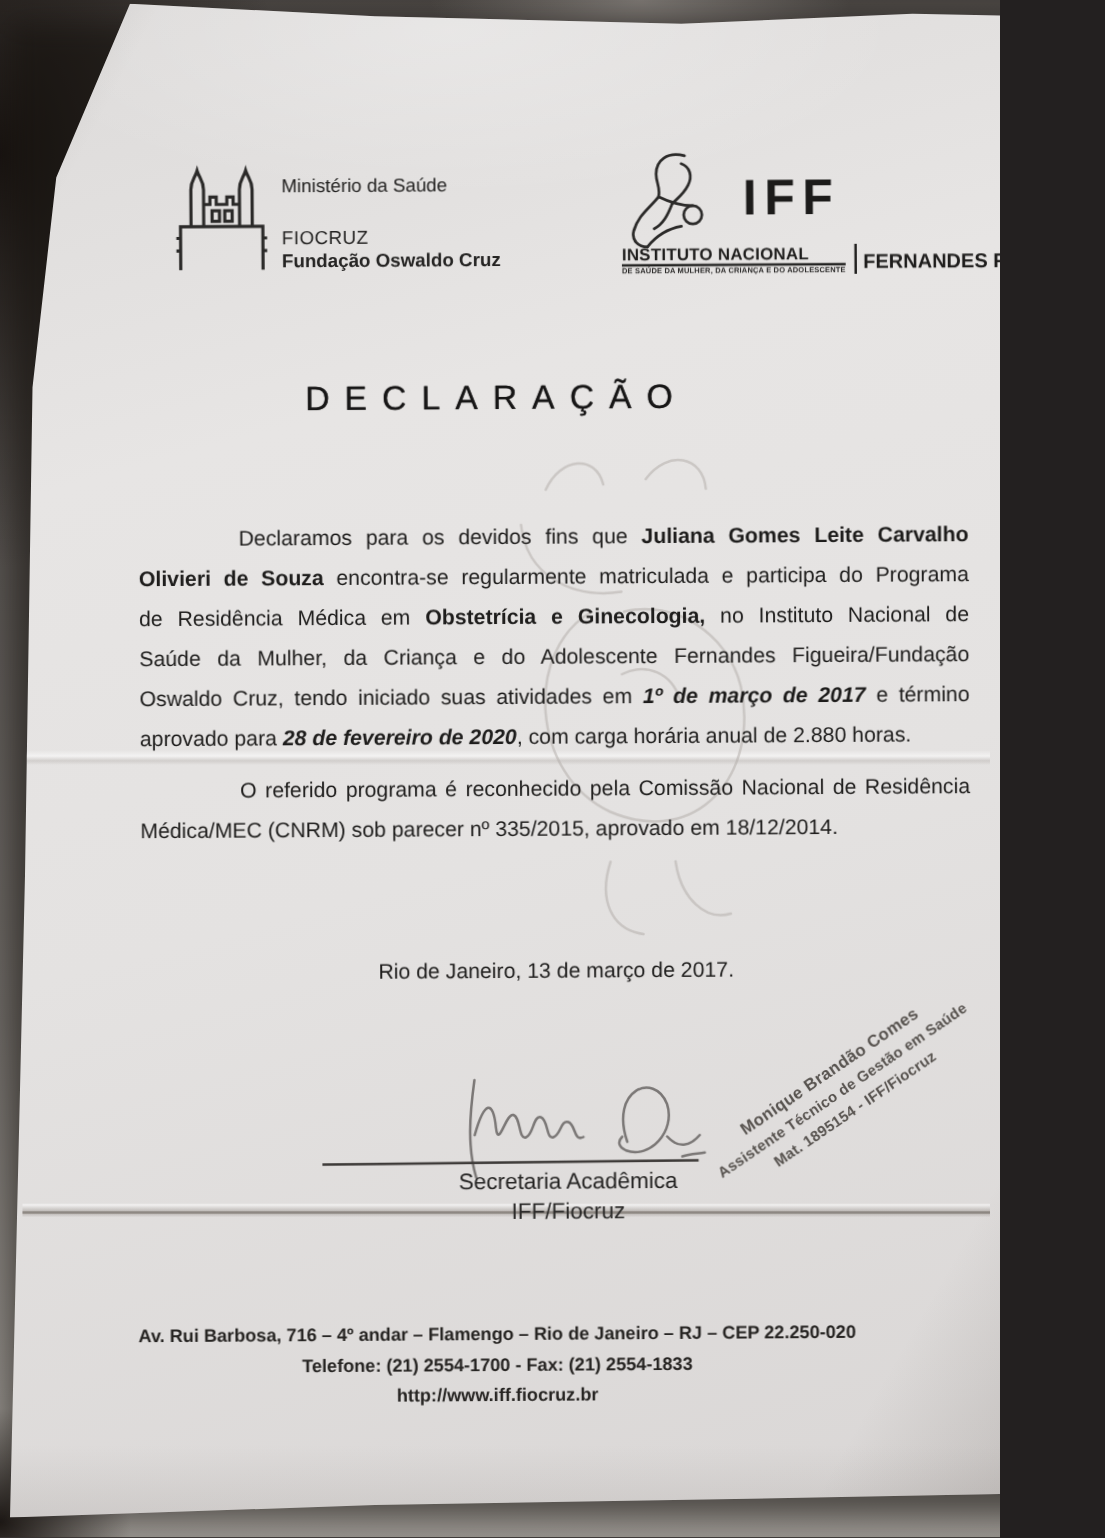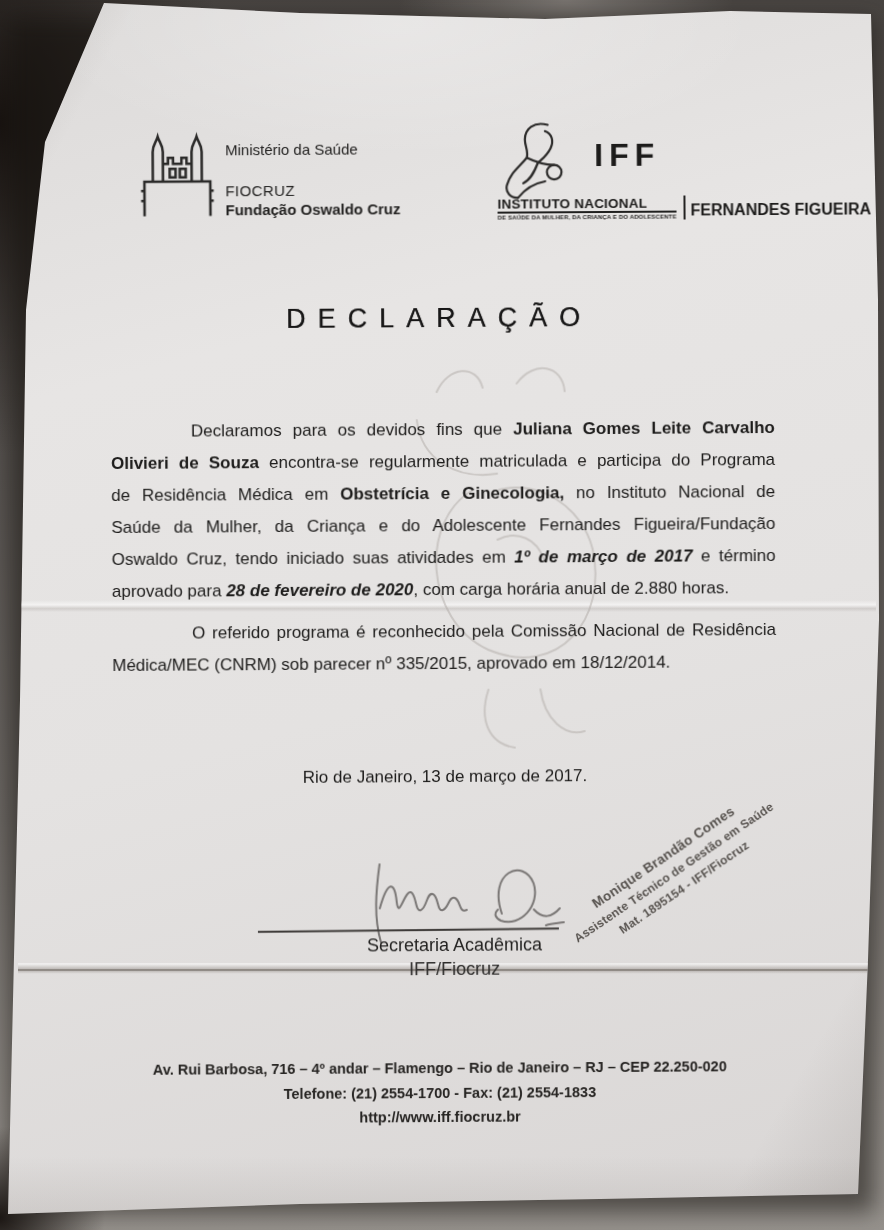--- a/index.html
+++ b/index.html
@@ -1,17 +1,17 @@
 <!DOCTYPE html>
 <html><head>
 <meta charset="utf-8">
 <style>
   html,body{margin:0;padding:0;background:#232020;}
   .photo{
-    position:relative;width:884px;height:1230px;overflow:hidden;
+    position:relative;width:800px;height:1230px;overflow:hidden;
     font-family:"Liberation Sans",sans-serif;
     background:
       radial-gradient(ellipse 150px 130px at 0% 99%, rgba(22,17,14,.95), rgba(22,17,14,0) 70%),
       radial-gradient(ellipse 320px 460px at 0% 10%, rgba(20,15,12,.93), rgba(20,15,12,0) 72%),
       radial-gradient(ellipse 240px 100px at 64% 0%, rgba(152,147,142,.6), rgba(152,147,142,0) 70%),
       linear-gradient(178deg,#474340 0%,#56524f 35%,#6c6864 65%,#8a8681 88%,#96928d 100%);
   }
   .paper-shadow{
     position:absolute;left:10px;top:14px;width:864px;height:1192px;
     background:rgba(22,18,15,.55);filter:blur(11px);transform:translateY(6px);
@@ -42,21 +42,21 @@
 
   .content{position:absolute;inset:0;transform:rotate(-.35deg);filter:blur(.25px);color:#1d1c1b;}
 
   
   .castle{position:absolute;left:142px;top:130px;}
   .fio-text{position:absolute;left:228px;top:140px;font-size:15px;color:#242322;}
   .fio-ministry{margin:0 0 24px 0;}
   .fio-name{margin:0 0 2px 0;letter-spacing:.4px;}
   .fio-foundation{margin:0;font-weight:bold;}
   .mother{position:absolute;left:500px;top:120px;}
-  .iff-acronym{position:absolute;left:597px;top:138px;font-size:32px;font-weight:bold;letter-spacing:6px;color:#1c1b1a;}
+  .iff-acronym{position:absolute;left:597px;top:138px;font-size:40px;font-weight:bold;letter-spacing:6px;color:#1c1b1a;}
   .iff-row{position:absolute;left:500px;top:197px;display:flex;align-items:stretch;}
   .iff-inst{border-bottom:0;}
   .iff-inst-top{font-size:13.5px;font-weight:bold;letter-spacing:.2px;border-bottom:2px solid #20201f;padding-bottom:0px;white-space:nowrap;}
   .iff-inst-sub{font-size:6px;font-weight:bold;letter-spacing:.14px;white-space:nowrap;margin-top:1px;color:#2a2928;}
   .iff-divider{width:2px;background:#232221;margin:0 5px 0 7px;}
   .iff-fern{font-size:16px;font-weight:bold;align-self:center;margin-top:6px;white-space:nowrap;}
 
   .doc-title{position:absolute;left:0;right:14px;top:303px;text-align:center;
     font-size:27px;letter-spacing:12px;text-indent:12px;color:#171616;text-shadow:0 0 .6px #2a2a2a;}
 

